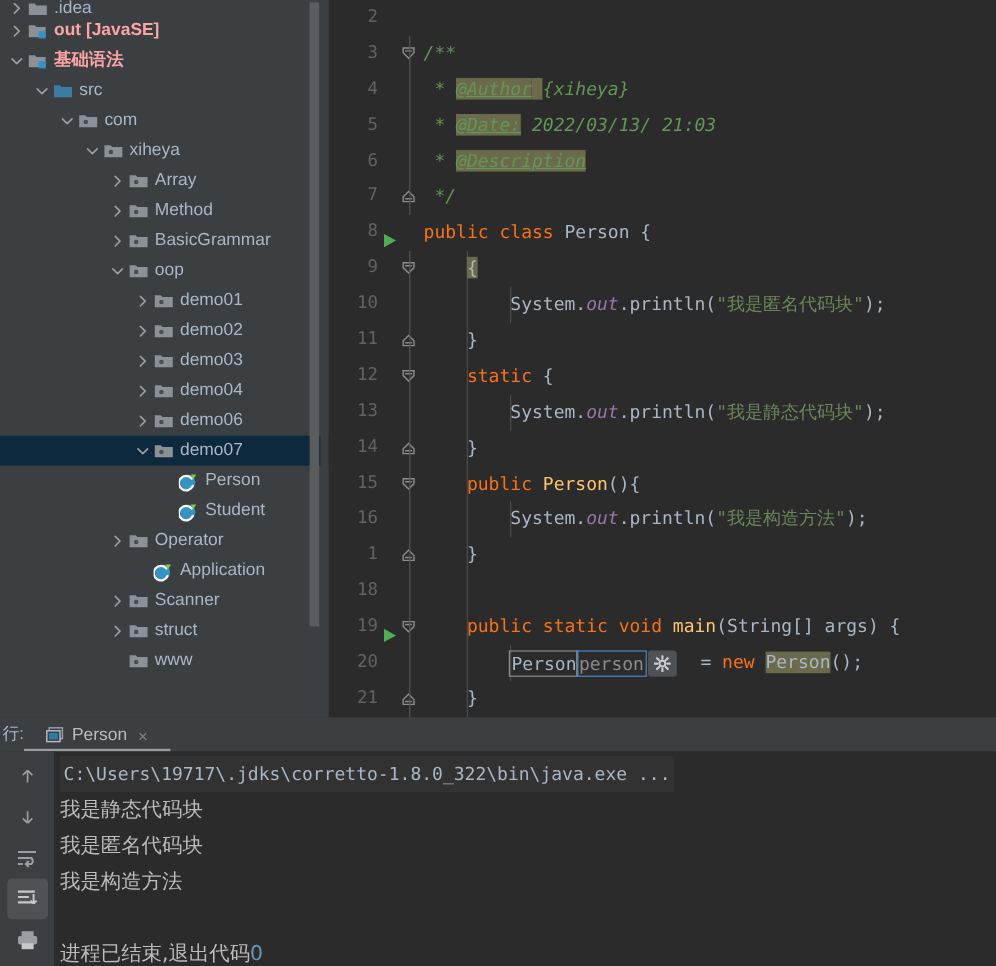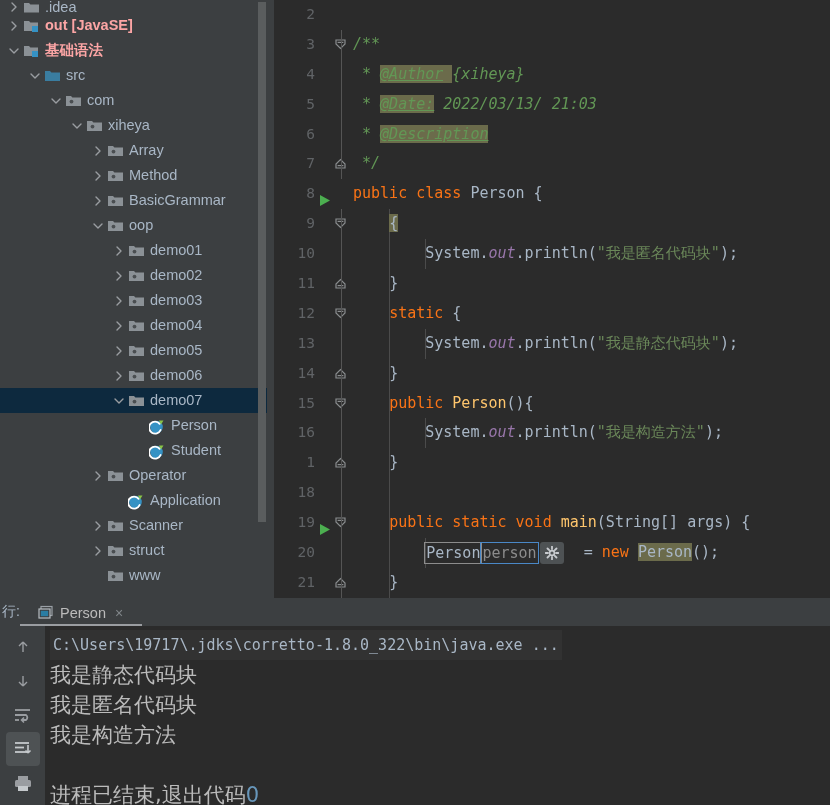--- a/index.html
+++ b/index.html
@@ -137,21 +137,21 @@
   }
   .tb-btn.active { background:#4e5254; }
   #console-output {
     position:absolute; left:46px; top:0; right:0; bottom:0;
     padding-top:4px;
     font-family:"DejaVu Sans Mono","Liberation Mono",monospace;
     font-size:15px; color:#bbbbbb; overflow:hidden;
   }
   .out-line { height:30px; line-height:30px; white-space:pre; padding-left:4px; }
   .out-line.cmd { color:#a9b7c6; background:#323232; display:inline-block; padding:0 3px; }
-  .out-cn { font-family:"DejaVu Sans","Liberation Sans",sans-serif; font-size:21px; }
+  .out-cn { font-family:"DejaVu Sans","Liberation Sans",sans-serif; font-size:17px; }
   .exitcode { color:#6897bb; }
   .console-left-strip {
     position:absolute; left:0; top:0; width:4px; height:179px; background:#3c3f41;
   }
   .panel-sep {
     position:absolute; left:0; top:598px; width:830px; height:1px; background:#2b2b2b;
   }
 </style>
 </head>
 <body>
@@ -360,35 +360,20 @@
               <path d="M3 1 L7 5 L3 9" stroke="#9a9da1" stroke-width="1.4" fill="none" stroke-linecap="round" stroke-linejoin="round"></path>
             </svg>
           </span>
           <span class="folder-ico">
             <svg width="17" height="14" viewBox="0 0 17 14">
               <path d="M1 2 h5 l1.4 1.6 H16 v8.4 H1 z" fill="#8b9196"></path>
               <circle cx="6.5" cy="7.6" r="1.9" fill="#4a4e51"></circle>
             </svg>
           </span>
           <span class="tree-label">demo04</span>
-        </div>
-        <div class="tree-row">
-          <span class="indent" style="width: 111px;"></span>
-          <span class="arrow">
-            <svg width="10" height="10" viewBox="0 0 10 10">
-              <path d="M3 1 L7 5 L3 9" stroke="#9a9da1" stroke-width="1.4" fill="none" stroke-linecap="round" stroke-linejoin="round"></path>
-            </svg>
-          </span>
-          <span class="folder-ico">
-            <svg width="17" height="14" viewBox="0 0 17 14">
-              <path d="M1 2 h5 l1.4 1.6 H16 v8.4 H1 z" fill="#8b9196"></path>
-              <circle cx="6.5" cy="7.6" r="1.9" fill="#4a4e51"></circle>
-            </svg>
-          </span>
-          <span class="tree-label">demo05</span>
         </div>
         <div class="tree-row">
           <span class="indent" style="width: 111px;"></span>
           <span class="arrow">
             <svg width="10" height="10" viewBox="0 0 10 10">
               <path d="M3 1 L7 5 L3 9" stroke="#9a9da1" stroke-width="1.4" fill="none" stroke-linecap="round" stroke-linejoin="round"></path>
             </svg>
           </span>
           <span class="folder-ico">
             <svg width="17" height="14" viewBox="0 0 17 14">

